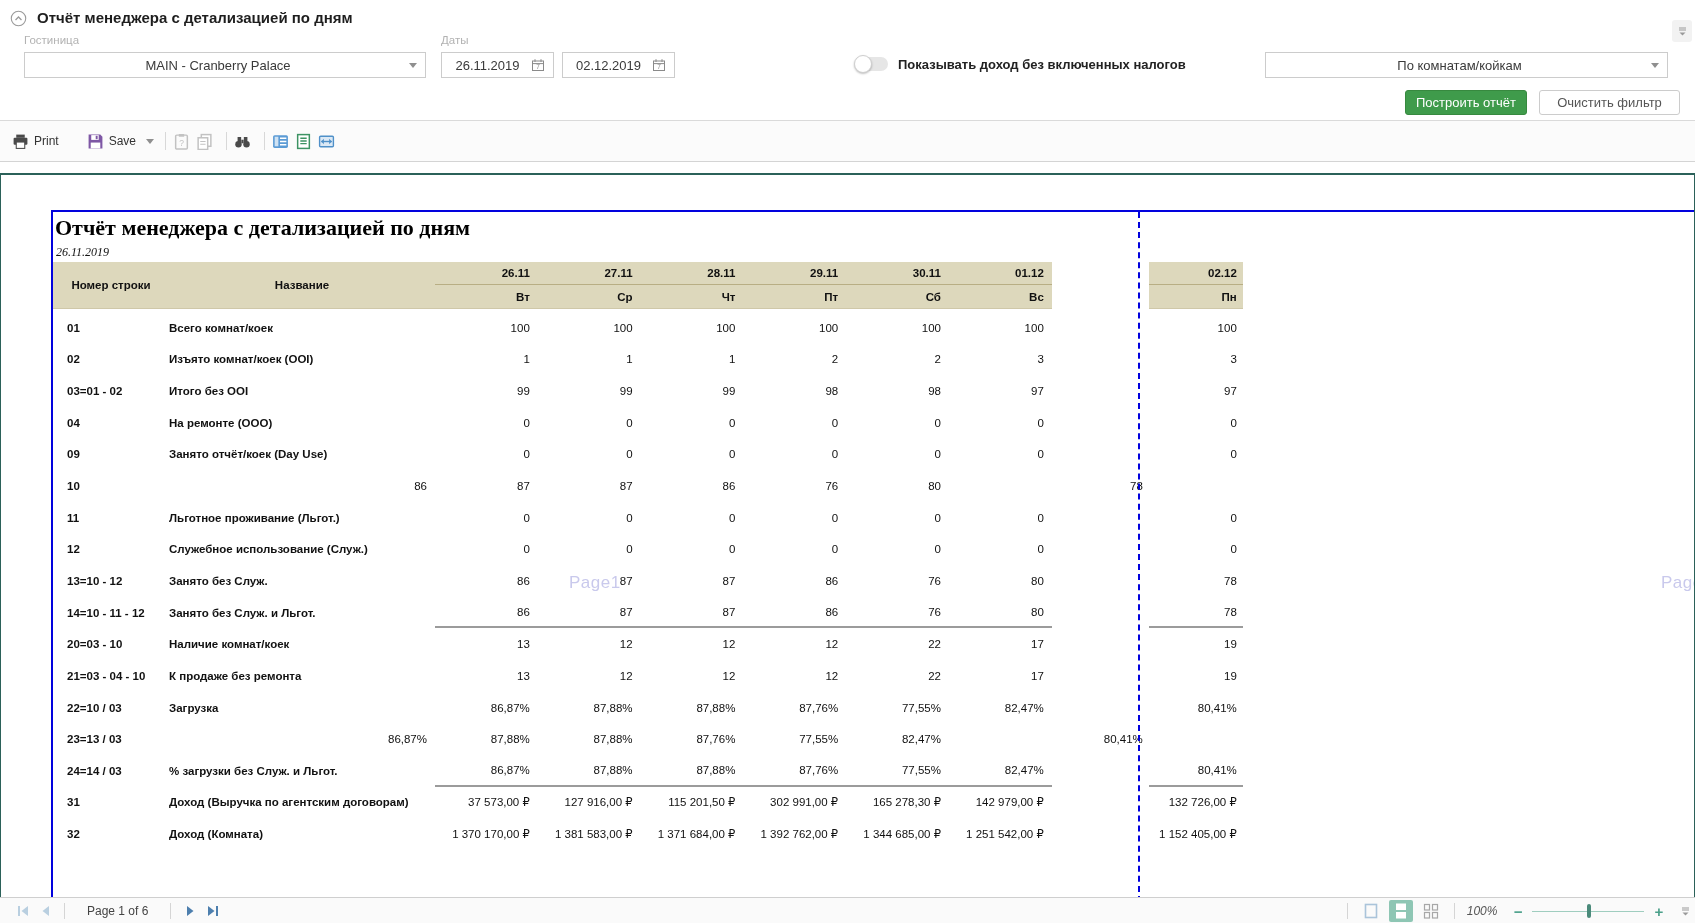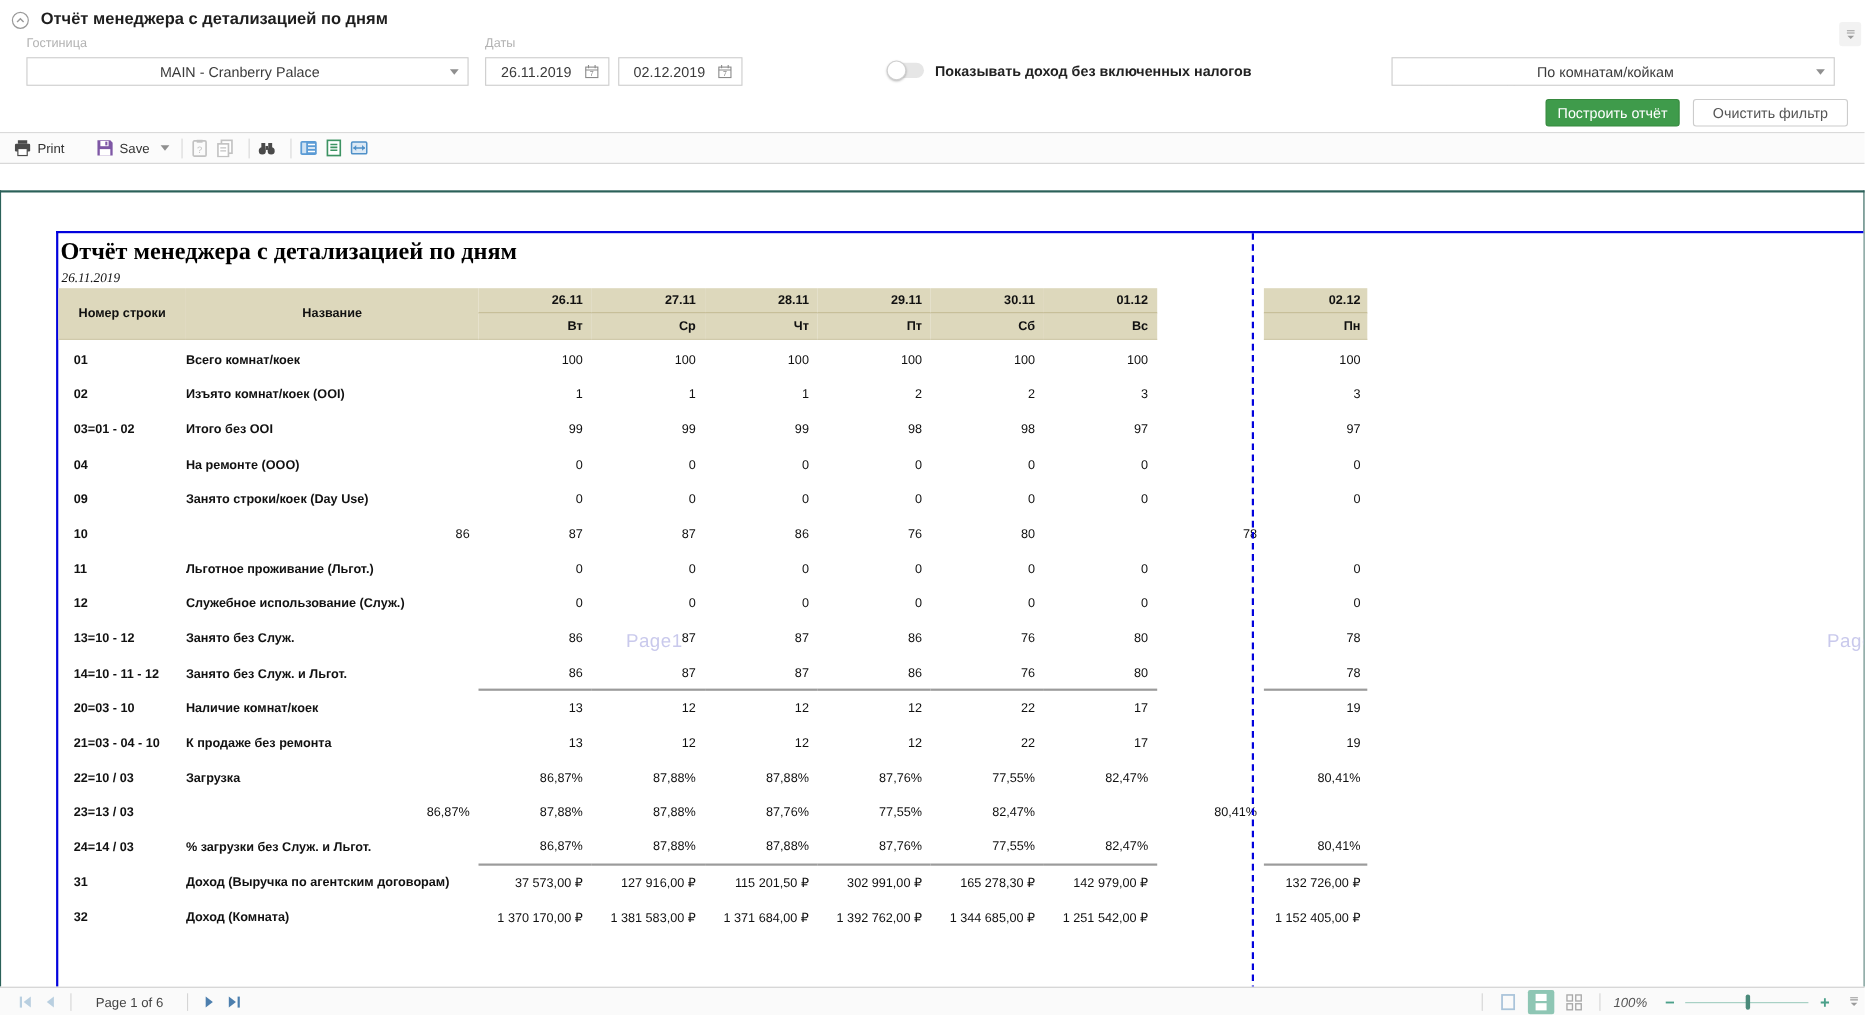--- a/index.html
+++ b/index.html
@@ -10,33 +10,33 @@
   .filter-panel { position: absolute; left: 0; top: 0; width: 1695px; height: 120px; background: #fff; }
   .collapse-btn { position: absolute; left: 10px; top: 10px; width: 20px; height: 20px; cursor: pointer; }
   .panel-title { position: absolute; left: 37px; top: 9px; font-size: 15px; font-weight: bold; color: #1e1e1e; }
   .f-label { position: absolute; font-size: 11.5px; color: #b2b2b2; }
   .f-box { position: absolute; height: 26px; border: 1px solid #ccc; background: #fff; font-size: 13px;
     color: #3a3a3a; display: flex; align-items: center; padding: 0 8px; cursor: pointer; }
   .f-box .grow { flex: 1; white-space: nowrap; overflow: hidden; text-align: center; }
   .caret-down { width: 0; height: 0; border-left: 4px solid transparent; border-right: 4px solid transparent;
     border-top: 5px solid #8f8f8f; margin-left: 6px; flex: none; }
   .cal-ic { flex: none; margin-left: 6px; }
-  .toggle-wrap { position: absolute; left: 806px; top: 55px; display: flex; align-items: center; }
+  .toggle-wrap { position: absolute; left: 854px; top: 55px; display: flex; align-items: center; }
   .switch { position: relative; width: 36px; height: 18px; cursor: pointer; flex: none; }
   .switch .track { position: absolute; left: 2px; top: 2px; width: 32px; height: 14px; border-radius: 8px; background: #e6e6e6; }
   .switch .knob { position: absolute; left: 0; top: 0; width: 18px; height: 18px; border-radius: 50%;
     background: #fff; border: 1px solid #cfcfcf; box-shadow: 0 1px 2px rgba(0,0,0,.25); }
   .toggle-label { margin-left: 8px; font-size: 13px; font-weight: bold; color: #222; }
   .btn { position: absolute; top: 90px; height: 25px; border-radius: 3px; font-size: 13px;
     display: flex; align-items: center; justify-content: center; cursor: pointer; }
   .btn-green { left: 1405px; width: 122px; background: #3f9b4b; border: 1px solid #37893f; color: #fff; }
   .btn-white { left: 1539px; width: 141px; background: #fff; border: 1px solid #ccc; color: #555; }
 
   
-  .toolbar { position: absolute; left: 0; top: 120px; width: 1695px; height: 29px; background: #fbfbfb;
+  .toolbar { position: absolute; left: 0; top: 120px; width: 1695px; height: 42px; background: #fbfbfb;
     border-top: 1px solid #dadada; border-bottom: 1px solid #d4d4d4; display: flex; align-items: center; padding: 0 12px; }
   .tb-item { display: flex; align-items: center; cursor: pointer; margin-right: 6px; }
   .tb-label { font-size: 12px; color: #333; margin-left: 5px; }
   .tb-sep { width: 1px; height: 18px; background: #d8d8d8; margin: 0 7px; }
   .tb-ic { width: 17px; height: 17px; display: block; }
   .tb-overflow { position: absolute; right: 3px; top: 20px; width: 20px; height: 22px; background: #f2f2f2;
     border-radius: 3px; display: flex; align-items: center; justify-content: center; cursor: pointer; }
 
   
   .preview { position: absolute; left: 0; top: 173px; width: 1695px; height: 724px; background: #fff;
@@ -278,21 +278,21 @@
           <div class="c-val">0</div>
           <div class="c-val">0</div>
           <div class="c-val">0</div>
           <div class="c-val">0</div>
           <div class="c-val">0</div>
           <div class="c-gap"></div>
           <div class="c-val c-p2">0</div>
         </div>
         <div class="rrow">
           <div class="c-code">09</div>
-          <div class="c-name">Занято строки/коек (Day Use)</div>
+          <div class="c-name">Занято отчёт/коек (Day Use)</div>
           <div class="c-val">0</div>
           <div class="c-val">0</div>
           <div class="c-val">0</div>
           <div class="c-val">0</div>
           <div class="c-val">0</div>
           <div class="c-val">0</div>
           <div class="c-gap"></div>
           <div class="c-val c-p2">0</div>
         </div>
         <div class="rrow">

